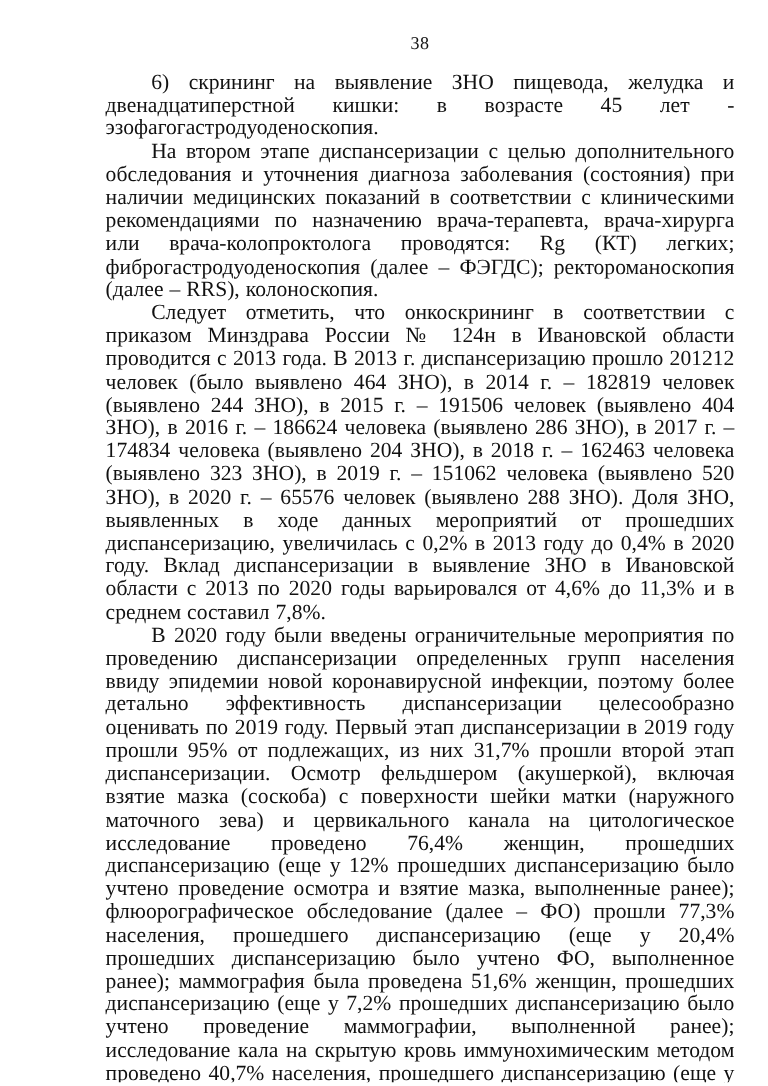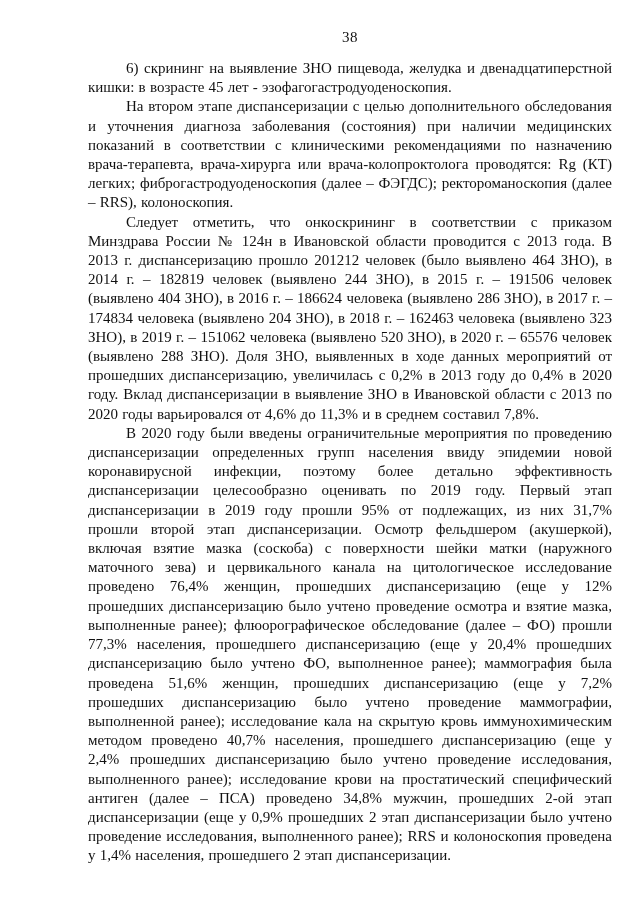--- a/index.html
+++ b/index.html
@@ -20,21 +20,21 @@
   }
   .page-number {
     text-align: center;
     font-size: 15px;
     line-height: 18px;
     margin-bottom: 13px;
     letter-spacing: 0.5px;
   }
   .body-text p {
     margin: 0;
-    font-size: 15px;
+    font-size: 18px;
     line-height: 19.2px;
     text-align: justify;
     text-indent: 38px;
     word-spacing: 0.5px;
   }
 </style>
 </head>
 <body>
 
 <div class="page">

